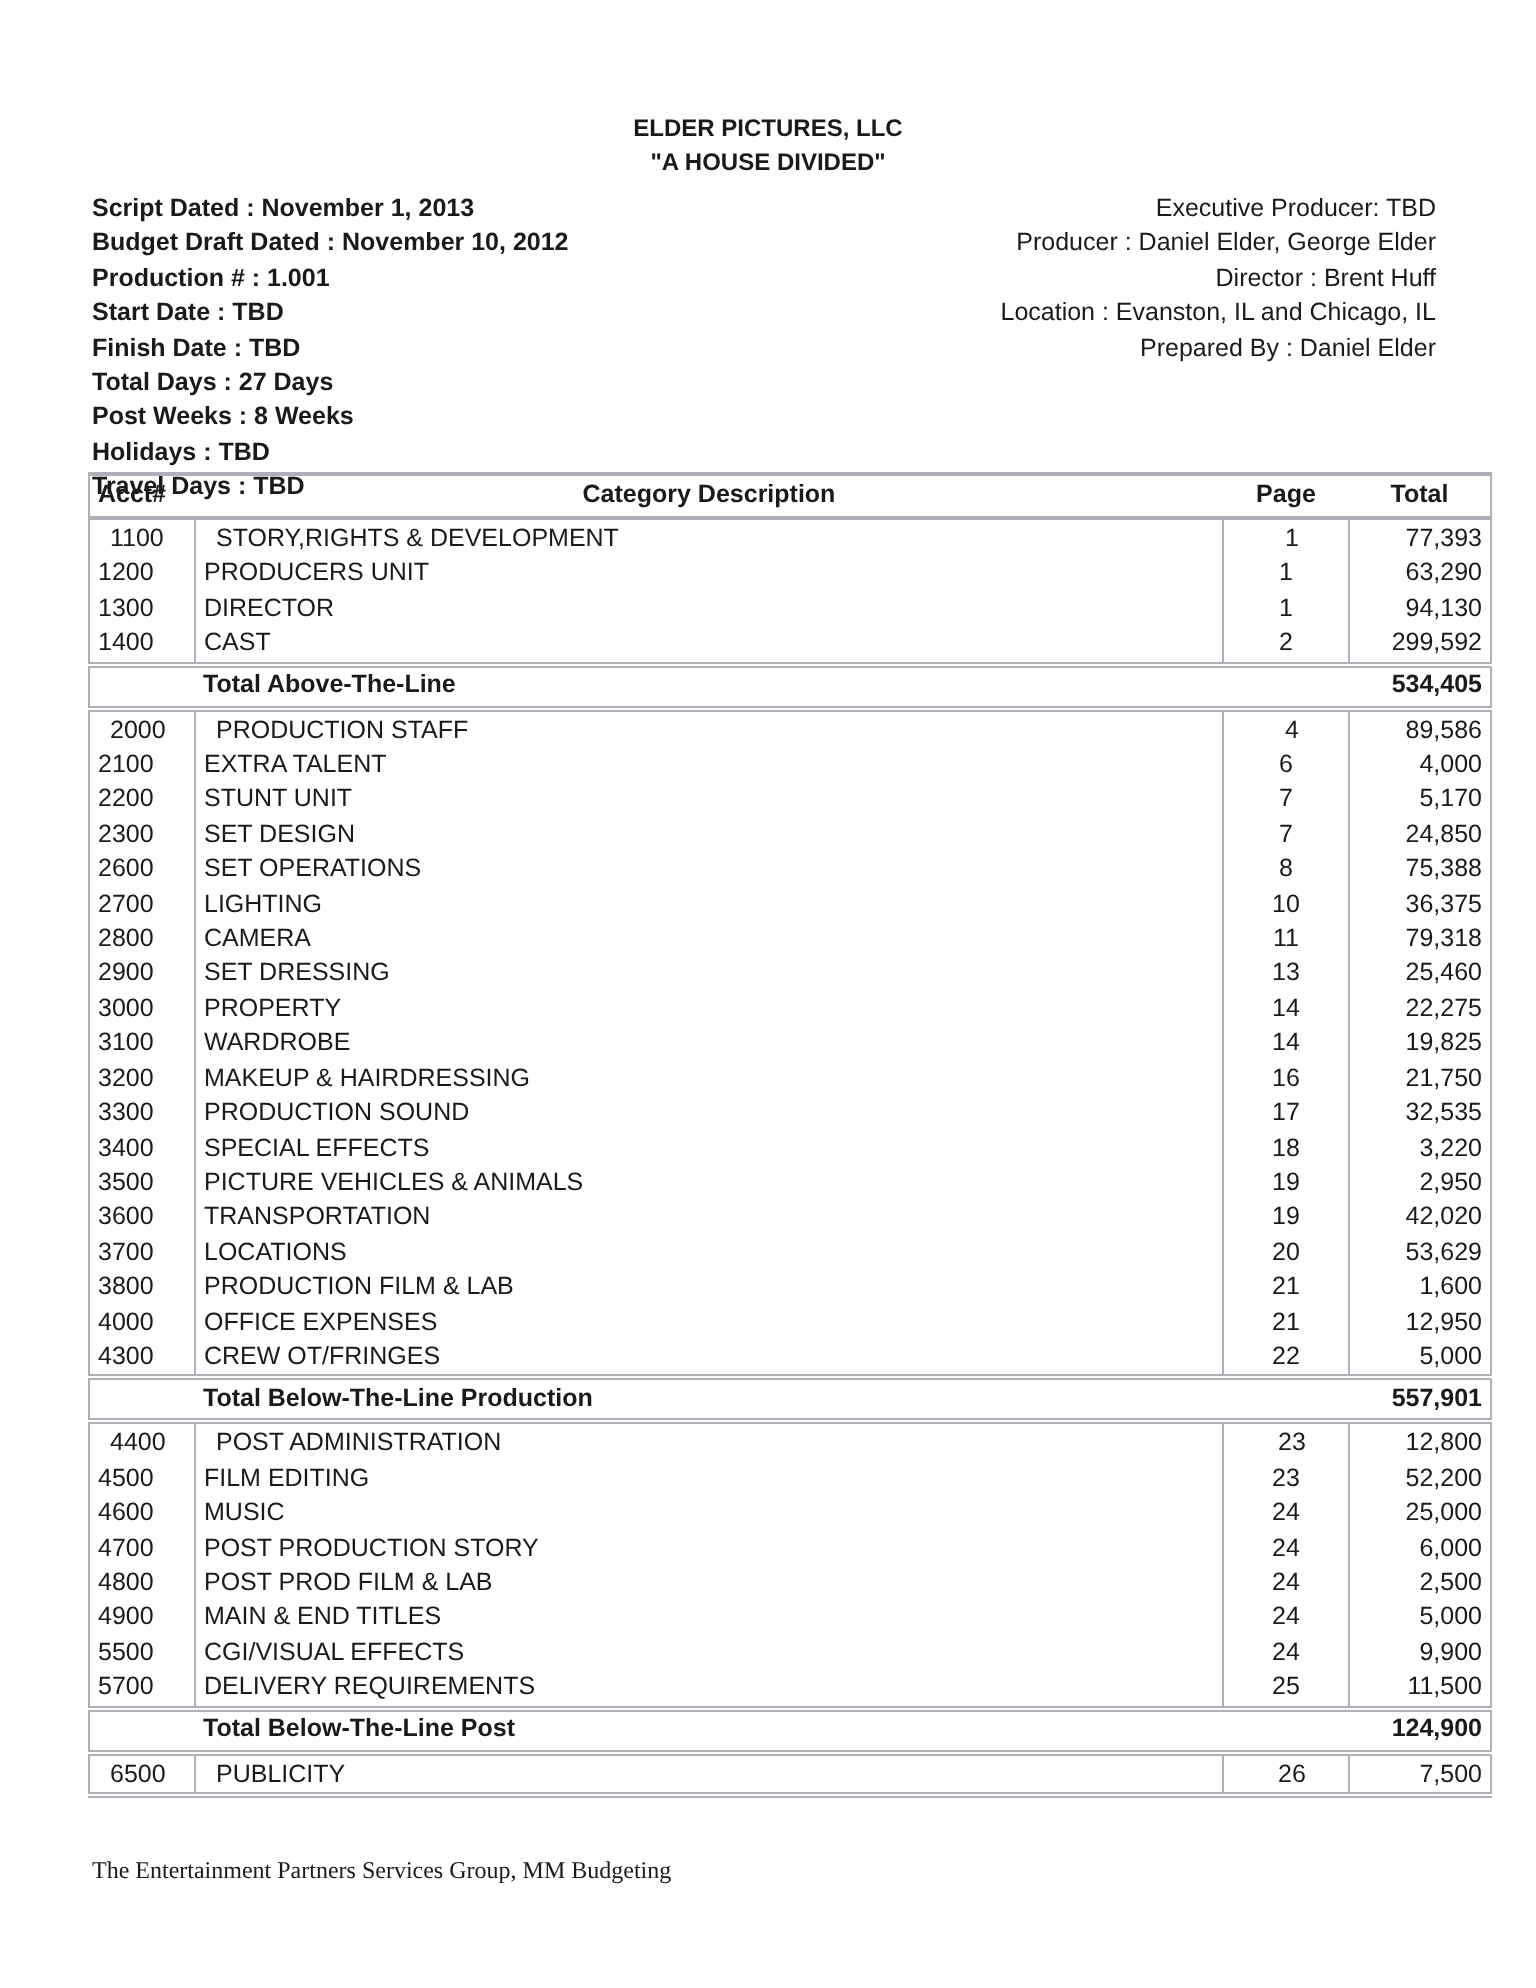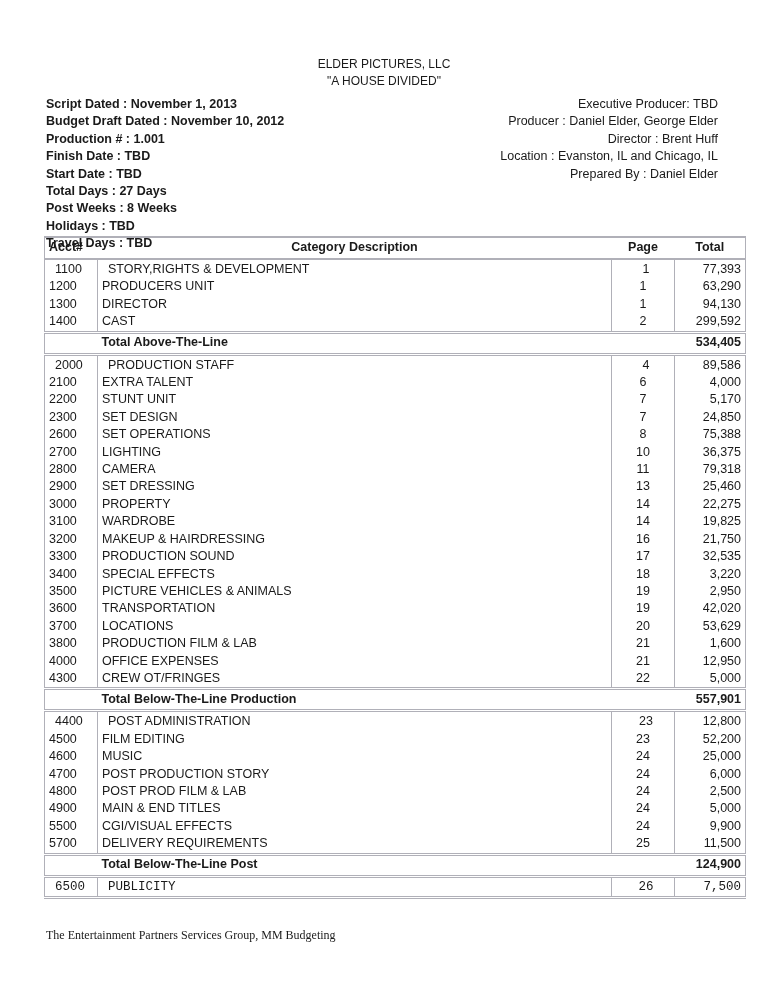--- a/index.html
+++ b/index.html
@@ -14,21 +14,21 @@
       overflow: hidden;
       font-family: "Liberation Sans", sans-serif;
       color: #1a1a1a;
     }
     .title-block {
       position: absolute;
       top: 56px;
       left: 0;
       width: 768px;
       text-align: center;
-      font-weight: normal;
+      font-weight: bold;
       font-size: 12px;
       line-height: 17px;
     }
     .title-block .line { display: block; }
     .info-left {
       position: absolute;
       top: 96px;
       left: 46px;
       font-size: 12.5px;
       line-height: 17.4px;
@@ -79,21 +79,21 @@
     .budget-table tr.item td:last-child { border-right: 1px solid #b0b0b8; }
     .budget-table tr.first-item td { padding-top: 1px; padding-left: 10px; }
     .budget-table tr.subtotal td {
       border-top: 3px double #b0b0b8;
       border-bottom: 3px double #b0b0b8;
       font-weight: bold;
       height: 19px;
     }
     .budget-table tr.subtotal td:first-child { border-left: 1px solid #b0b0b8; }
     .budget-table tr.subtotal td:last-child { border-right: 1px solid #b0b0b8; }
-    .budget-table tr.last-item td { border-bottom: 3px double #b0b0b8; font-family: Liberation Mono, monospace; }
+    .budget-table tr.last-item td { border-bottom: 3px double #b0b0b8; }
     .budget-table thead tr th:first-child { border-left: 1px solid #b0b0b8; }
     .budget-table thead tr th:last-child { border-right: 1px solid #b0b0b8; }
 
     .footer {
       position: absolute;
       top: 928px;
       left: 46px;
       font-family: "Liberation Serif", serif;
       font-size: 12px;
     }
@@ -103,22 +103,22 @@
 
 <div class="title-block">
   <span class="line">ELDER PICTURES, LLC</span>
   <span class="line">"A HOUSE DIVIDED"</span>
 </div>
 
 <div class="info-left">
   <div>Script Dated : November 1, 2013</div>
   <div>Budget Draft Dated : November 10, 2012</div>
   <div>Production # : 1.001</div>
+  <div>Start Date : TBD</div>
   <div>Finish Date : TBD</div>
-  <div>Start Date : TBD</div>
   <div>Total Days : 27 Days</div>
   <div>Post Weeks : 8 Weeks</div>
   <div>Holidays : TBD</div>
   <div>Travel Days : TBD</div>
 </div>
 
 <div class="info-right">
   <div>Executive Producer: TBD</div>
   <div>Producer : Daniel Elder, George Elder</div>
   <div>Director : Brent Huff</div>

